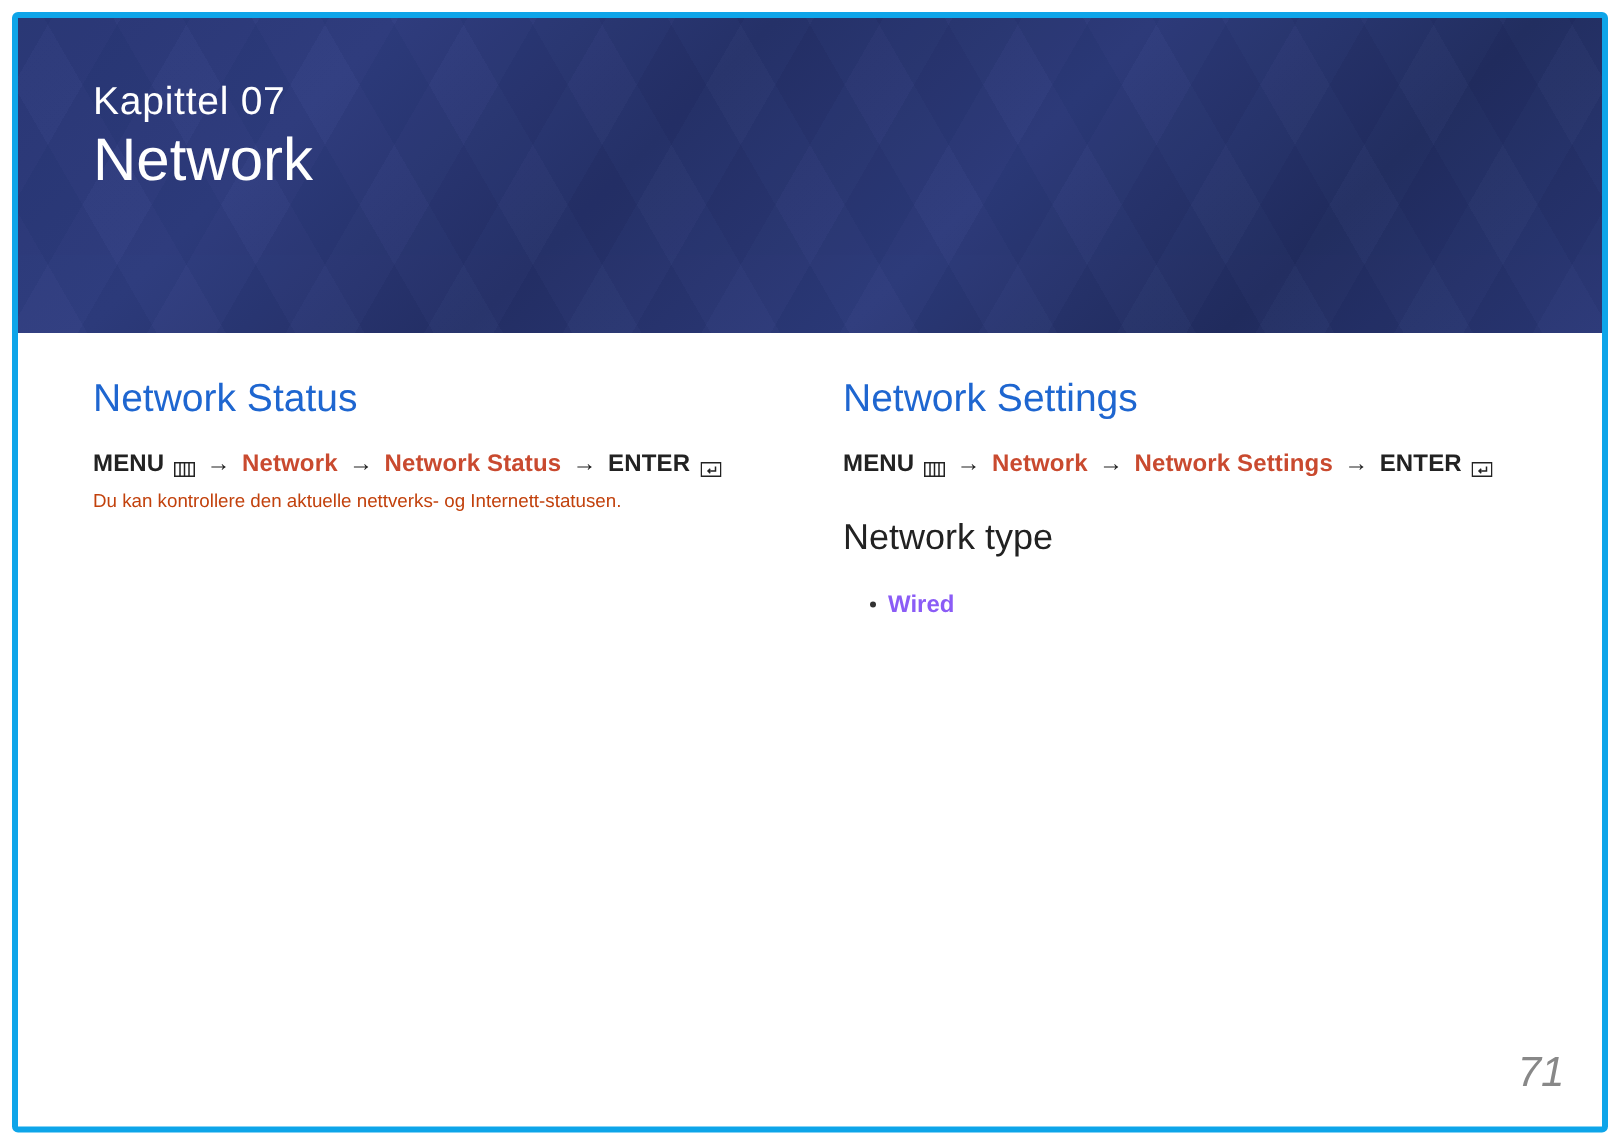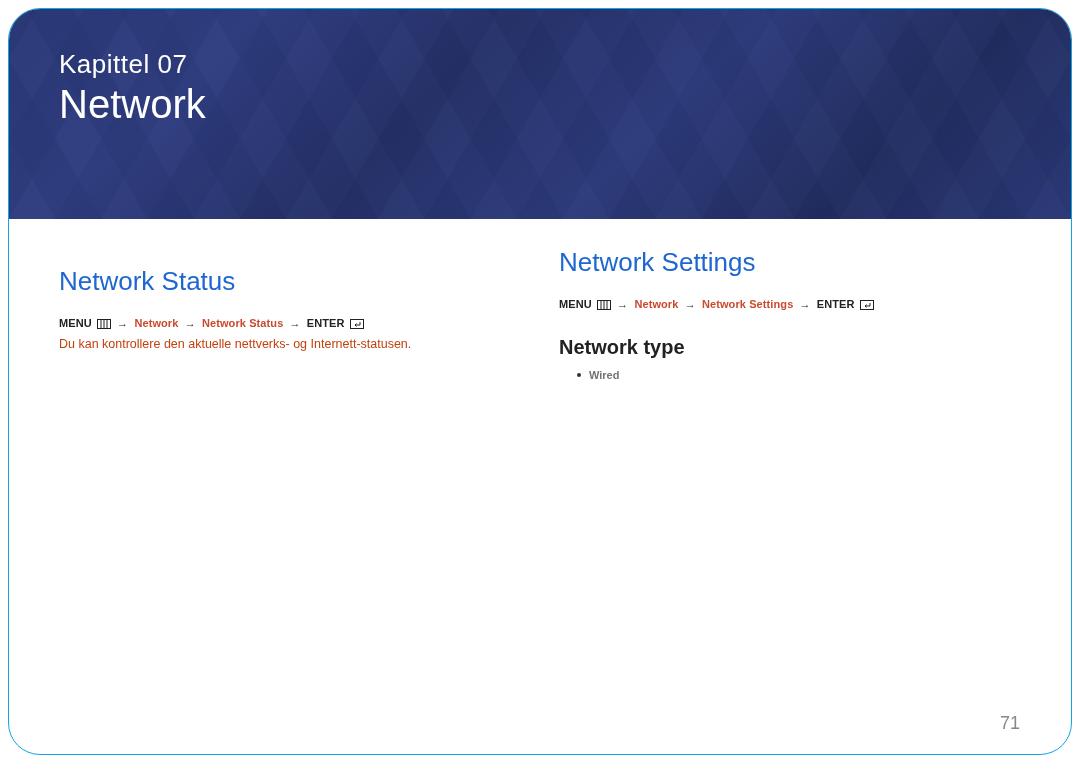--- a/index.html
+++ b/index.html
@@ -10,22 +10,22 @@
     height: 763px;
     position: relative;
     overflow: hidden;
   }
   .page-border {
     position: absolute;
     top: 8px;
     left: 8px;
     right: 8px;
     bottom: 8px;
-    border: 1px solid #0ea5e9;
-    border-radius: 32px;
+    border: 4px solid #0ea5e9;
+    border-radius: 4px;
     overflow: hidden;
   }
   .banner {
     background: #2c3a7a;
     background: linear-gradient(135deg, #2a3878 0%, #2f3d80 20%, #25316a 40%, #2d3b7c 60%, #222e62 80%, #2a3878 100%);
     height: 210px;
     width: 100%;
     padding: 40px 50px 0 50px;
     color: #ffffff;
     position: relative;
@@ -49,30 +49,30 @@
     font-size: 40px;
     font-weight: 400;
     margin-top: 2px;
     position: relative;
   }
   .content {
     display: flex;
     padding: 28px 50px 0 50px;
     gap: 40px;
   }
-  .col-left { width: 460px; margin-top: 19px; }
+  .col-left { width: 460px; }
   .col-right { flex: 1; }
   .section-heading {
     color: #1e66d0;
     font-size: 26px;
     font-weight: 400;
     margin-bottom: 20px;
   }
   .menu-path {
-    font-size: 11px;
+    font-size: 16px;
     color: #222;
     font-weight: 700;
     margin-bottom: 6px;
     letter-spacing: 0.1px;
   }
   .menu-path .hl { color: #c94a2f; font-weight: 700; }
   .menu-path .arrow { color: #222; font-weight: 700; padding: 0 3px; }
   .icon-box {
     display: inline-block;
     width: 14px;
@@ -80,50 +80,51 @@
     vertical-align: middle;
     margin-left: 2px;
   }
   .body-text {
     font-size: 12.5px;
     color: #c2410c;
     line-height: 1.5;
     font-weight: 400;
   }
   .sub-heading {
-    font-size: 20px;
+    font-size: 24px;
     color: #222;
-    font-weight: 700;
+    font-weight: 400;
     margin-top: 26px;
-    margin-bottom: 10px;
+    margin-bottom: 22px;
   }
   .bullet-row {
-    font-size: 11px;
-    color: #737373;
+    font-size: 16px;
+    color: #8b5cf6;
     padding-left: 18px;
     font-weight: 700;
   }
   .bullet-dot {
     display: inline-block;
     width: 4px;
     height: 4px;
     background: #333;
     border-radius: 50%;
     vertical-align: middle;
     margin-right: 8px;
     position: relative;
     top: -1px;
   }
   .page-number {
     position: absolute;
     bottom: 20px;
-    right: 51px;
-    font-size: 18px;
+    right: 25px;
+    font-size: 28px;
     color: #888;
     font-weight: 300;
+    font-style: italic;
   }
 </style>
 </head>
 <body>
 
 <div class="page-border">
 
   <div class="banner">
     <div class="chapter-label">Kapittel  07</div>
     <div class="chapter-title">Network</div>

